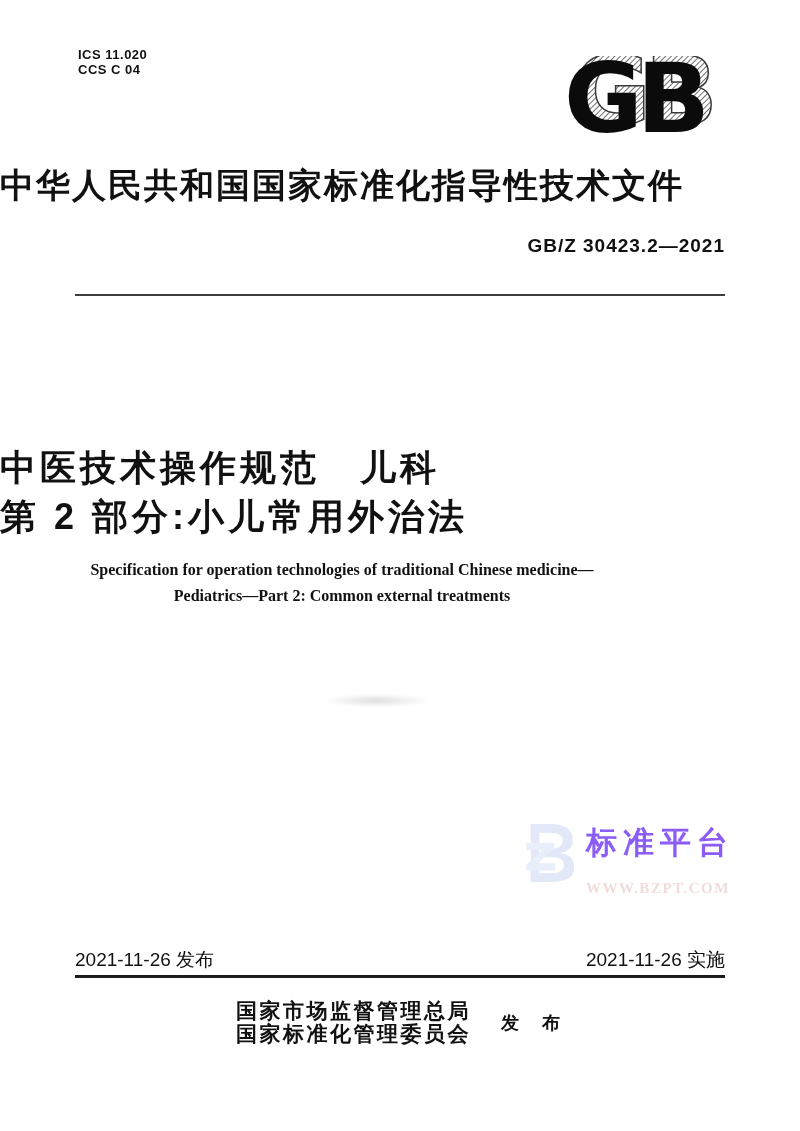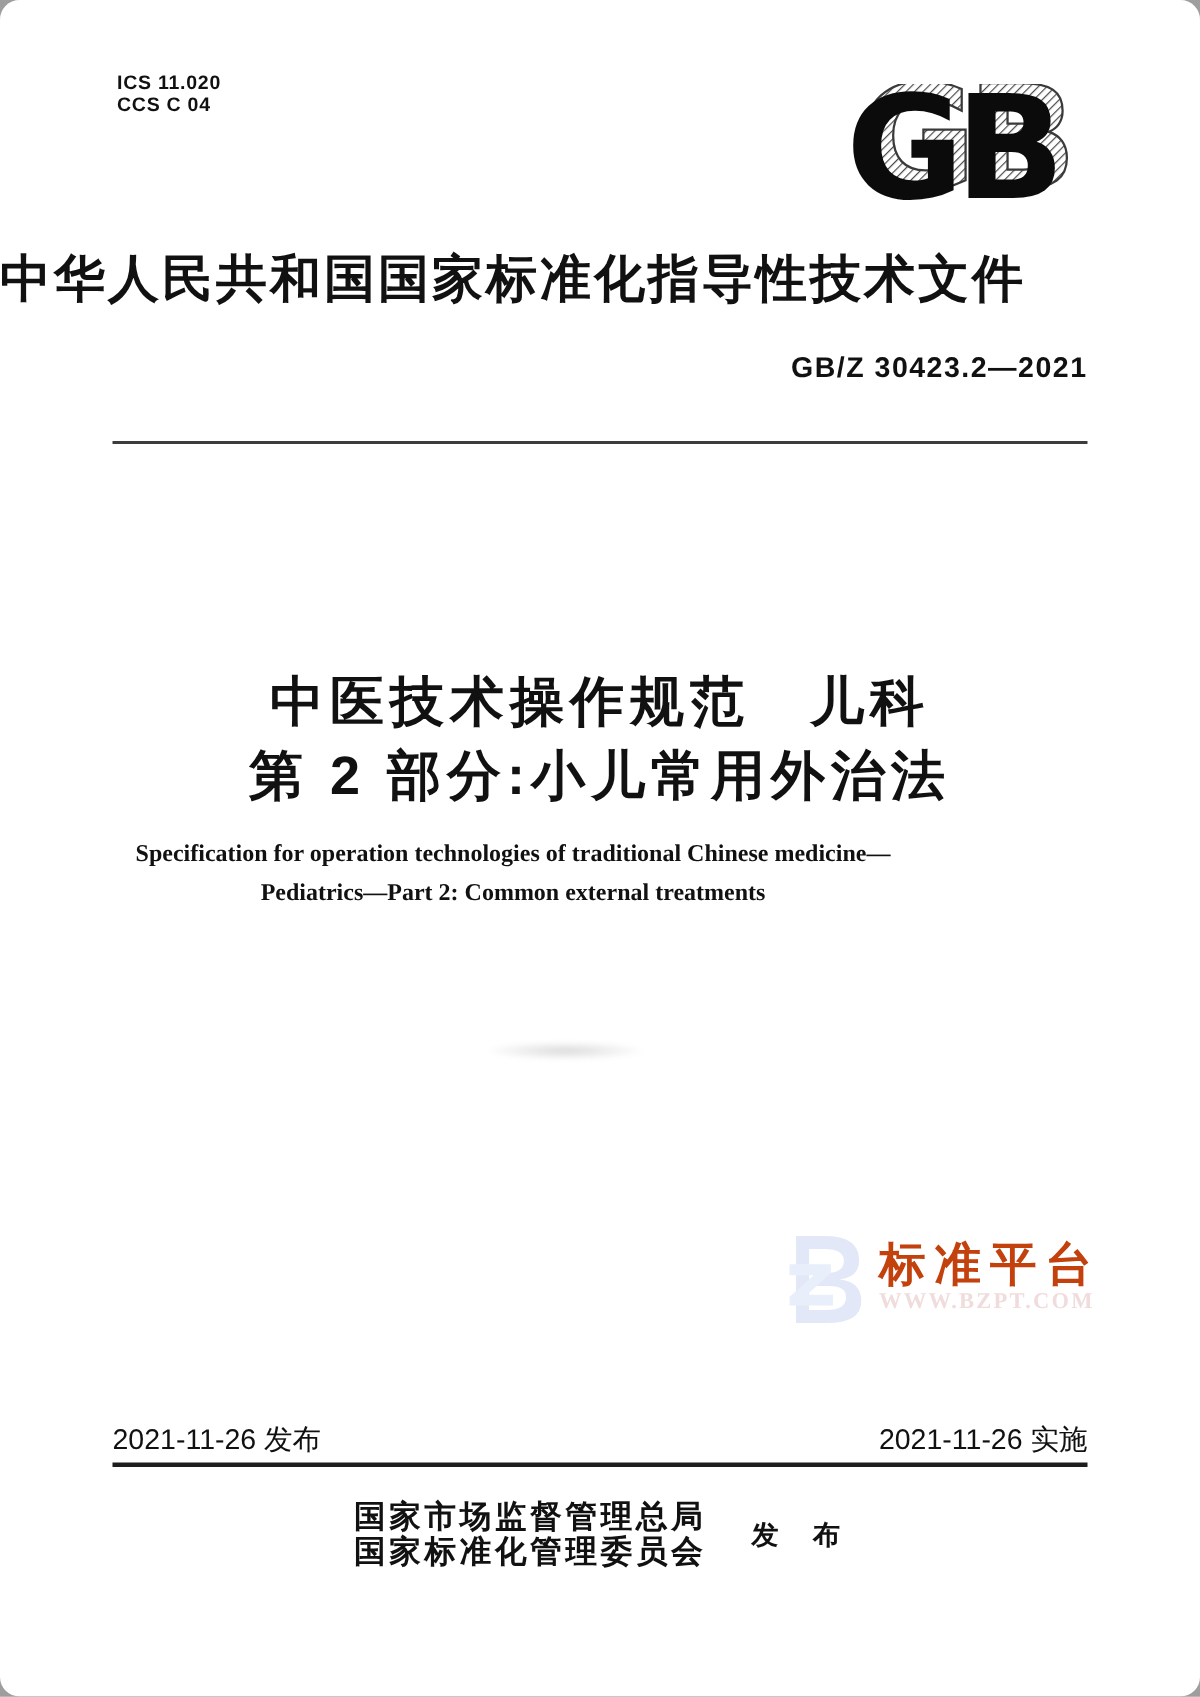--- a/index.html
+++ b/index.html
@@ -5,21 +5,20 @@
   html, body { margin: 0; padding: 0; background: #9e9e9e; }
   .page {
     position: relative;
     width: 800px;
     height: 1131px;
     margin: 0 auto;
     background: #ffffff;
     font-family: "Liberation Sans", sans-serif;
     color: #111;
     overflow: hidden;
-    border-radius: 13px;
   }
 
   
   .ics-block {
     position: absolute;
     left: 78px; top: 48px;
     font-size: 13px;
     font-weight: bold;
     line-height: 14.5px;
     letter-spacing: 0.5px;
@@ -54,21 +53,20 @@
     left: 75px; top: 294px;
     width: 650px; height: 2px;
     background: #3c3c3c;
   }
 
   
   .title-cn {
     position: absolute;
     left: 0; top: 443px;
     width: 800px;
-    text-align: center;
     font-size: 36px;
     font-weight: bold;
     line-height: 49px;
     letter-spacing: 4px;
   }
 
   
   .title-en {
     position: absolute;
     left: 0; top: 557px;
@@ -94,26 +92,26 @@
     position: absolute;
     left: 522px; top: 818px;
     display: flex;
     align-items: flex-start;
   }
   .wm-texts { margin-left: 6px; padding-top: 8px; }
   .wm-name {
     font-size: 31px;
     font-weight: bold;
     letter-spacing: 6px;
-    color: #c2410c;
+    color: #8b5cf6;
     line-height: 34px;
     white-space: nowrap;
   }
   .wm-url {
-    margin-top: 0;
+    margin-top: 20px;
     font-family: "Liberation Serif", serif;
     font-size: 15px;
     font-weight: bold;
     letter-spacing: 1.5px;
     color: #f0dcdc;
     white-space: nowrap;
   }
 
   
   .dates-row {

